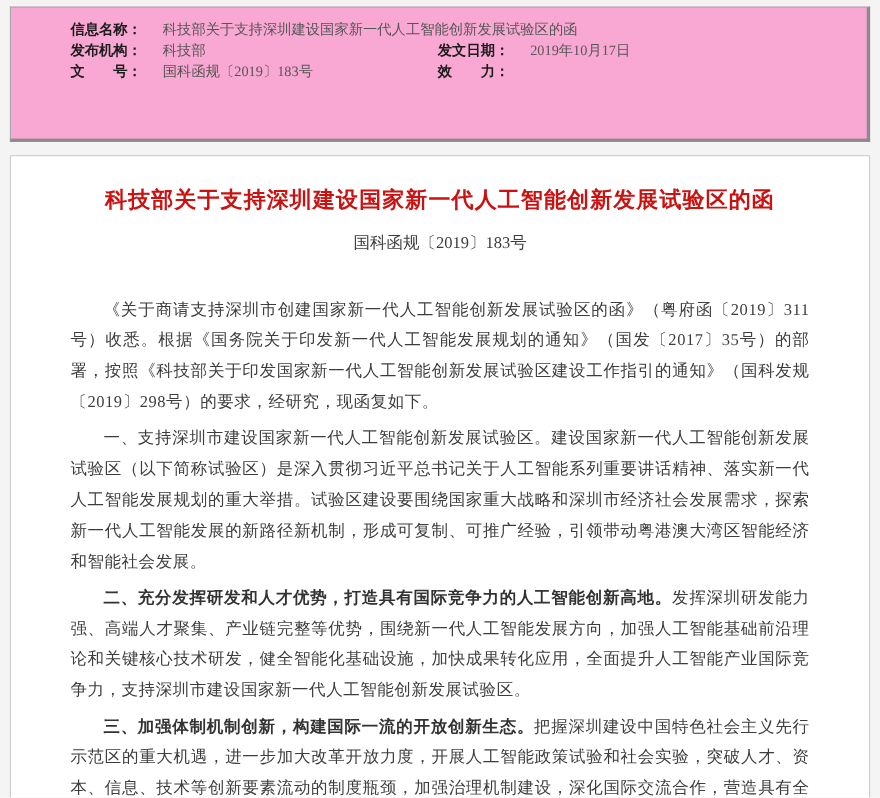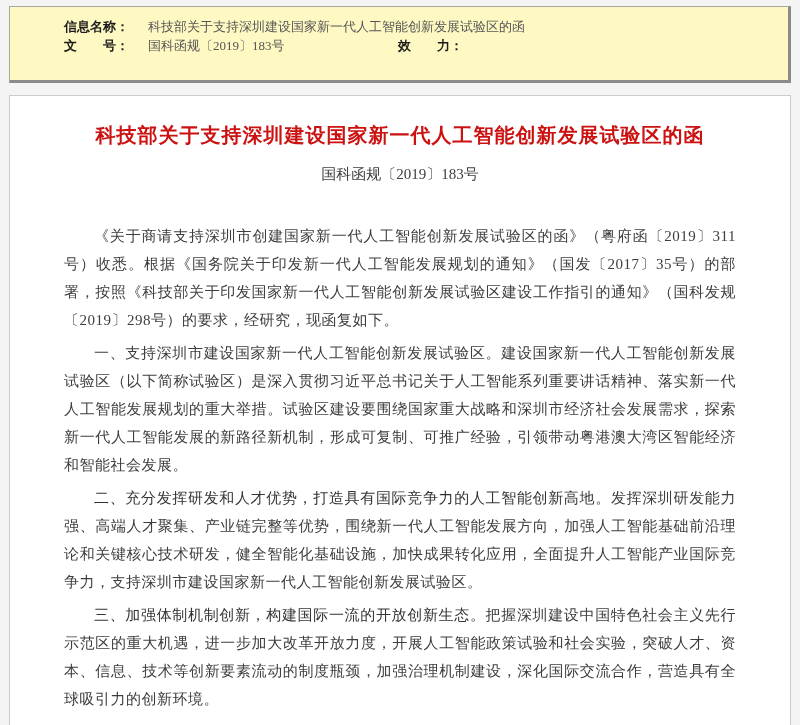--- a/index.html
+++ b/index.html
@@ -8,27 +8,27 @@
     width: 800px;
     height: 725px;
     overflow: hidden;
     background: #f4f4f4;
     font-family: "Liberation Serif", "DejaVu Serif", serif;
   }
 
   
   .info-box {
     margin: 6px 9px 0 9px;
-    background: #fef9c3;
+    background: #f9a8d4;
     border: 1px solid #a9a9a9;
     border-right: 3px solid #8b8b8b;
     border-bottom: 3px solid #8b8b8b;
     padding: 11px 18px 9px 54px;
     box-sizing: border-box;
-    height: 77px;
+    height: 123px;
   }
   .info-row {
     display: flex;
     line-height: 18px;
     font-size: 13px;
     margin-bottom: 1px;
     white-space: nowrap;
   }
   .cell {
     display: flex;
@@ -71,30 +71,40 @@
   }
   .doc-content p {
     font-size: 15px;
     line-height: 28px;
     color: #3d3d3d;
     margin: 5px 0;
     text-align: justify;
     letter-spacing: 0.5px;
   }
   .doc-content p.indent { text-indent: 2em; }
-  .doc-content b.lead { font-weight: normal; color: #333333; }
+  .doc-content b.lead { font-weight: bold; color: #333333; }
 </style>
 </head>
 <body>
 
 <div class="info-box">
   <div class="info-row">
     <div class="cell">
       <span class="info-label">信息名称：</span>
       <span class="info-value">科技部关于支持深圳建设国家新一代人工智能创新发展试验区的函</span>
+    </div>
+  </div>
+  <div class="info-row">
+    <div class="cell cell-left">
+      <span class="info-label">发布机构：</span>
+      <span class="info-value">科技部</span>
+    </div>
+    <div class="cell cell-right">
+      <span class="info-label">发文日期：</span>
+      <span class="info-value">2019年10月17日</span>
     </div>
   </div>
   <div class="info-row">
     <div class="cell cell-left">
       <span class="info-label">文　　号：</span>
       <span class="info-value">国科函规〔2019〕183号</span>
     </div>
     <div class="cell cell-right">
       <span class="info-label">效　　力：</span>
       <span class="info-value"></span>

